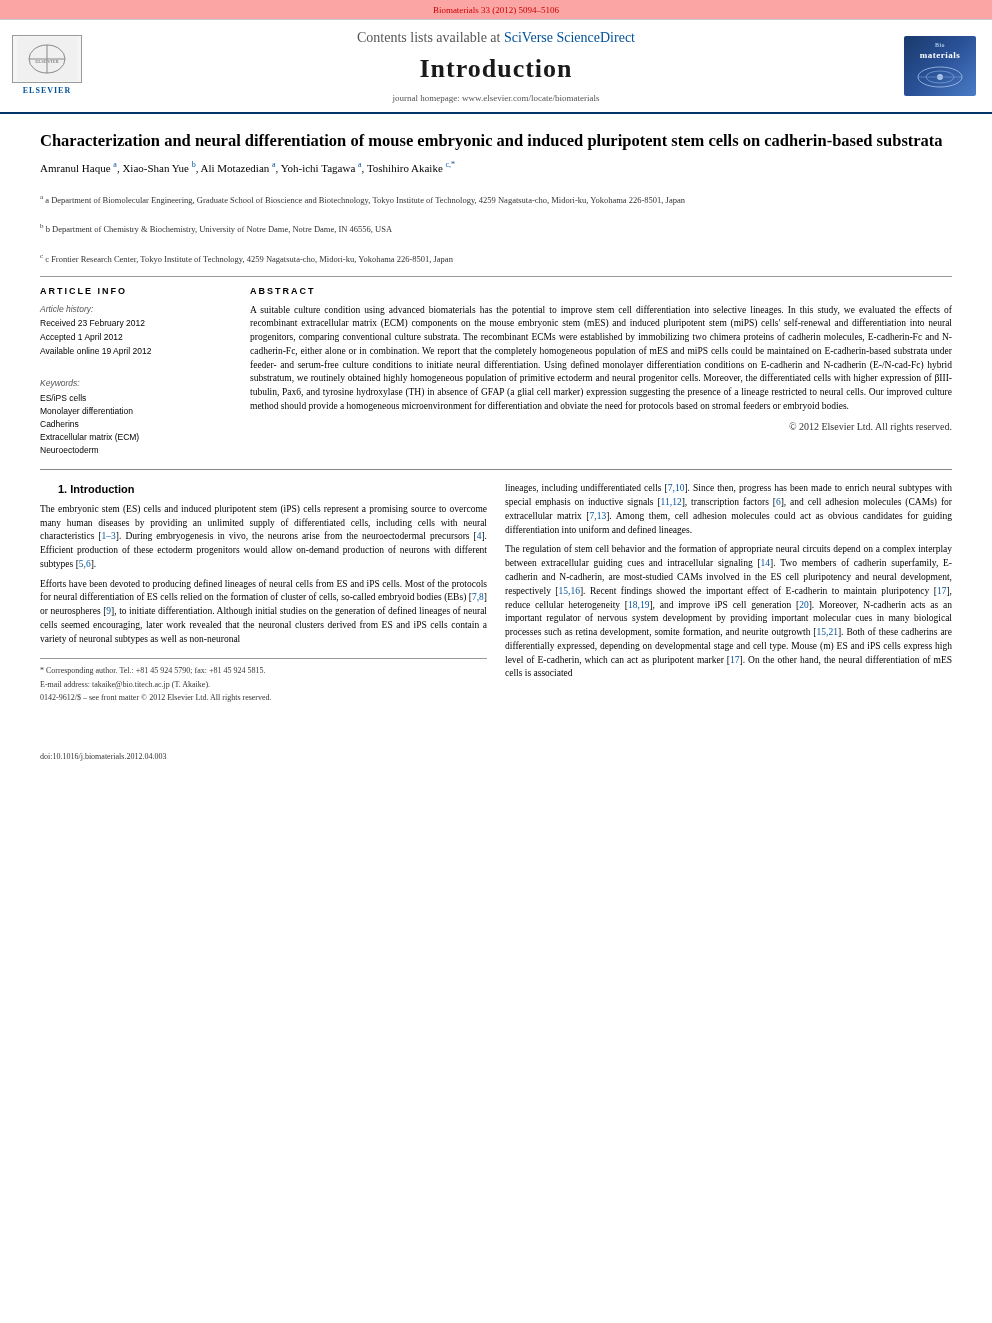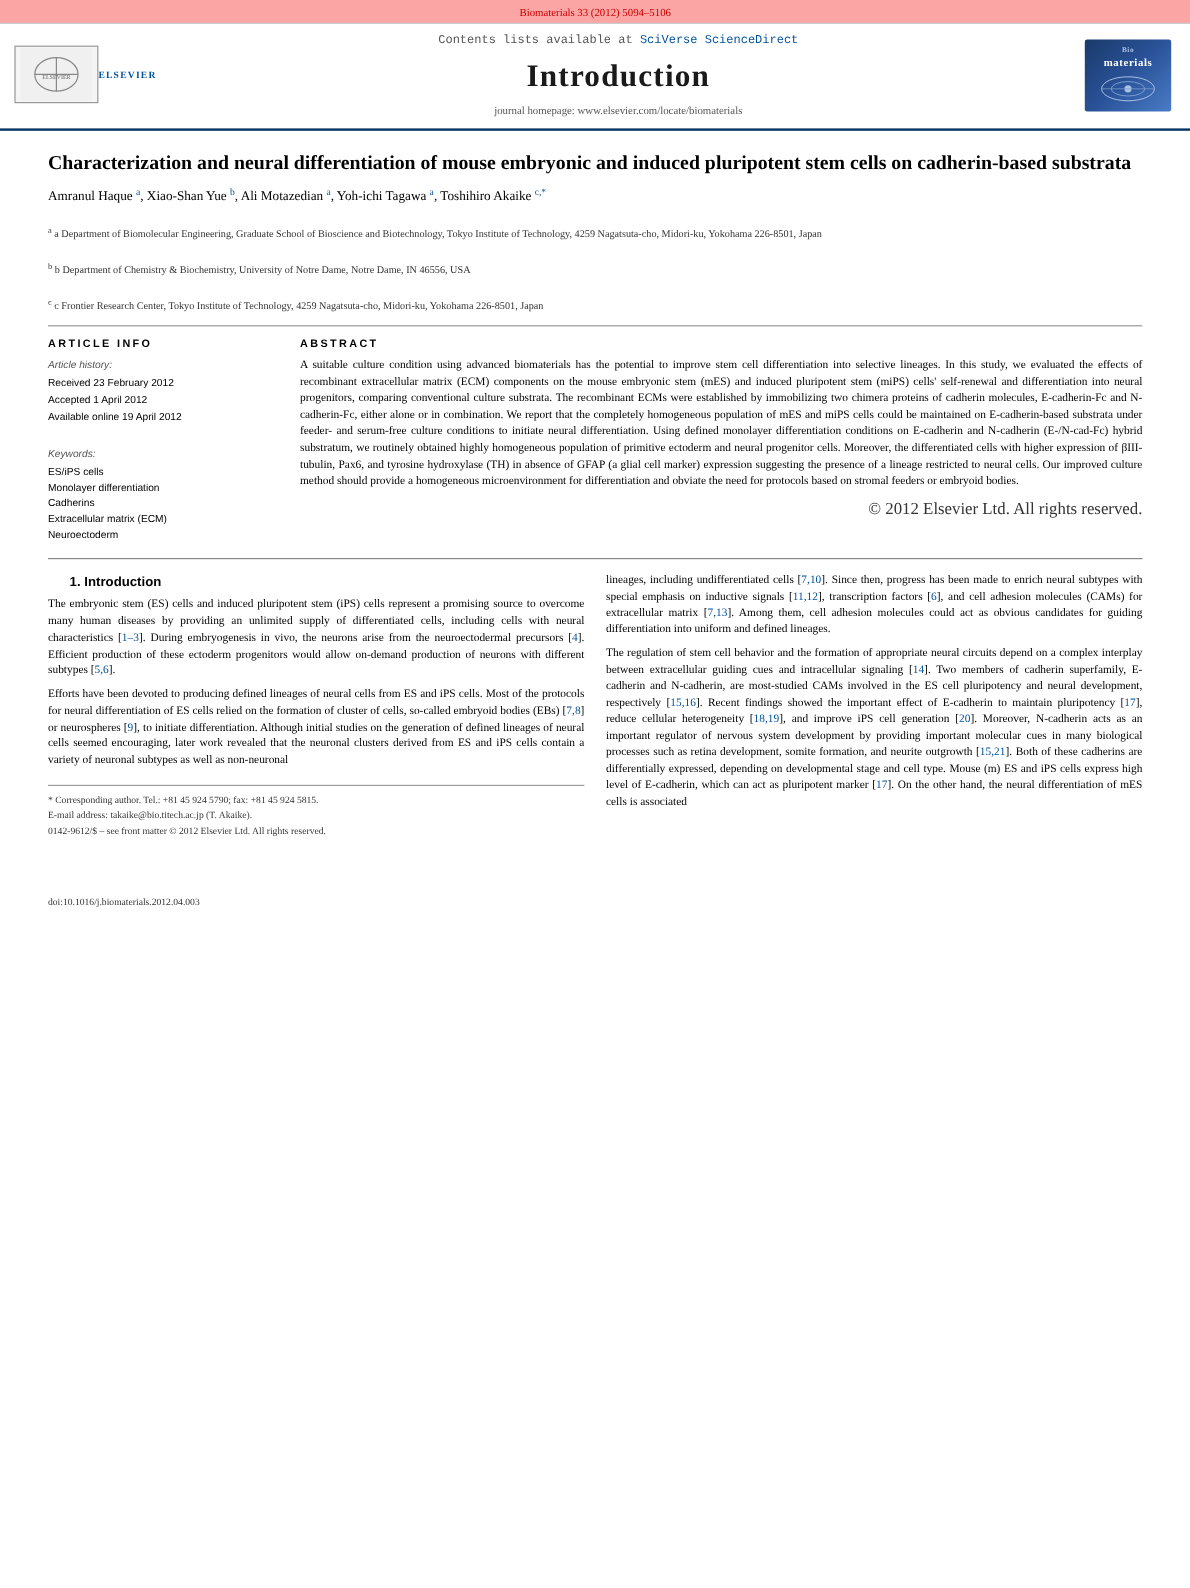--- a/index.html
+++ b/index.html
@@ -28,21 +28,21 @@
       gap: 10px;
     }
     .journal-header-left {
       display: flex;
       flex-direction: column;
       align-items: flex-start;
       min-width: 80px;
     }
     .elsevier-logo {
       display: flex;
-      flex-direction: row;
+      flex-direction: column;
       align-items: center;
     }
     .elsevier-logo .logo-box {
       width: 70px;
       height: 48px;
       border: 1px solid #999;
       background: #f5f5f5;
       display: flex;
       align-items: center;
       justify-content: center;
@@ -55,24 +55,23 @@
       color: #00529b;
       font-weight: bold;
       letter-spacing: 1px;
       text-transform: uppercase;
     }
     .journal-header-center {
       flex: 1;
       text-align: center;
     }
     .sciverse-line {
-      font-size: 10px;
+      font-size: 14px;
       color: #555;
       margin-bottom: 4px;
-      font-family: Liberation Mono, monospace;
     }
     .journal-title-main {
       font-size: 26px;
       font-weight: bold;
       color: #1a1a1a;
       font-family: 'Times New Roman', serif;
       letter-spacing: 1px;
       margin-bottom: 4px;
     }
     .journal-homepage {
@@ -192,21 +191,21 @@
       margin-bottom: 1px;
     }
     .abstract-text {
       font-size: 9.5px;
       line-height: 1.45;
       text-align: justify;
       color: #000;
     }
     .abstract-text p { margin-bottom: 4px; }
     .copyright-line {
-      font-size: 14px;
+      font-size: 10px;
       text-align: right;
       color: #333;
       margin-top: 6px;
     }
     .main-body-divider {
       border: none;
       border-top: 1px solid #888;
       margin: 12px 0;
     }
     .body-two-col {

